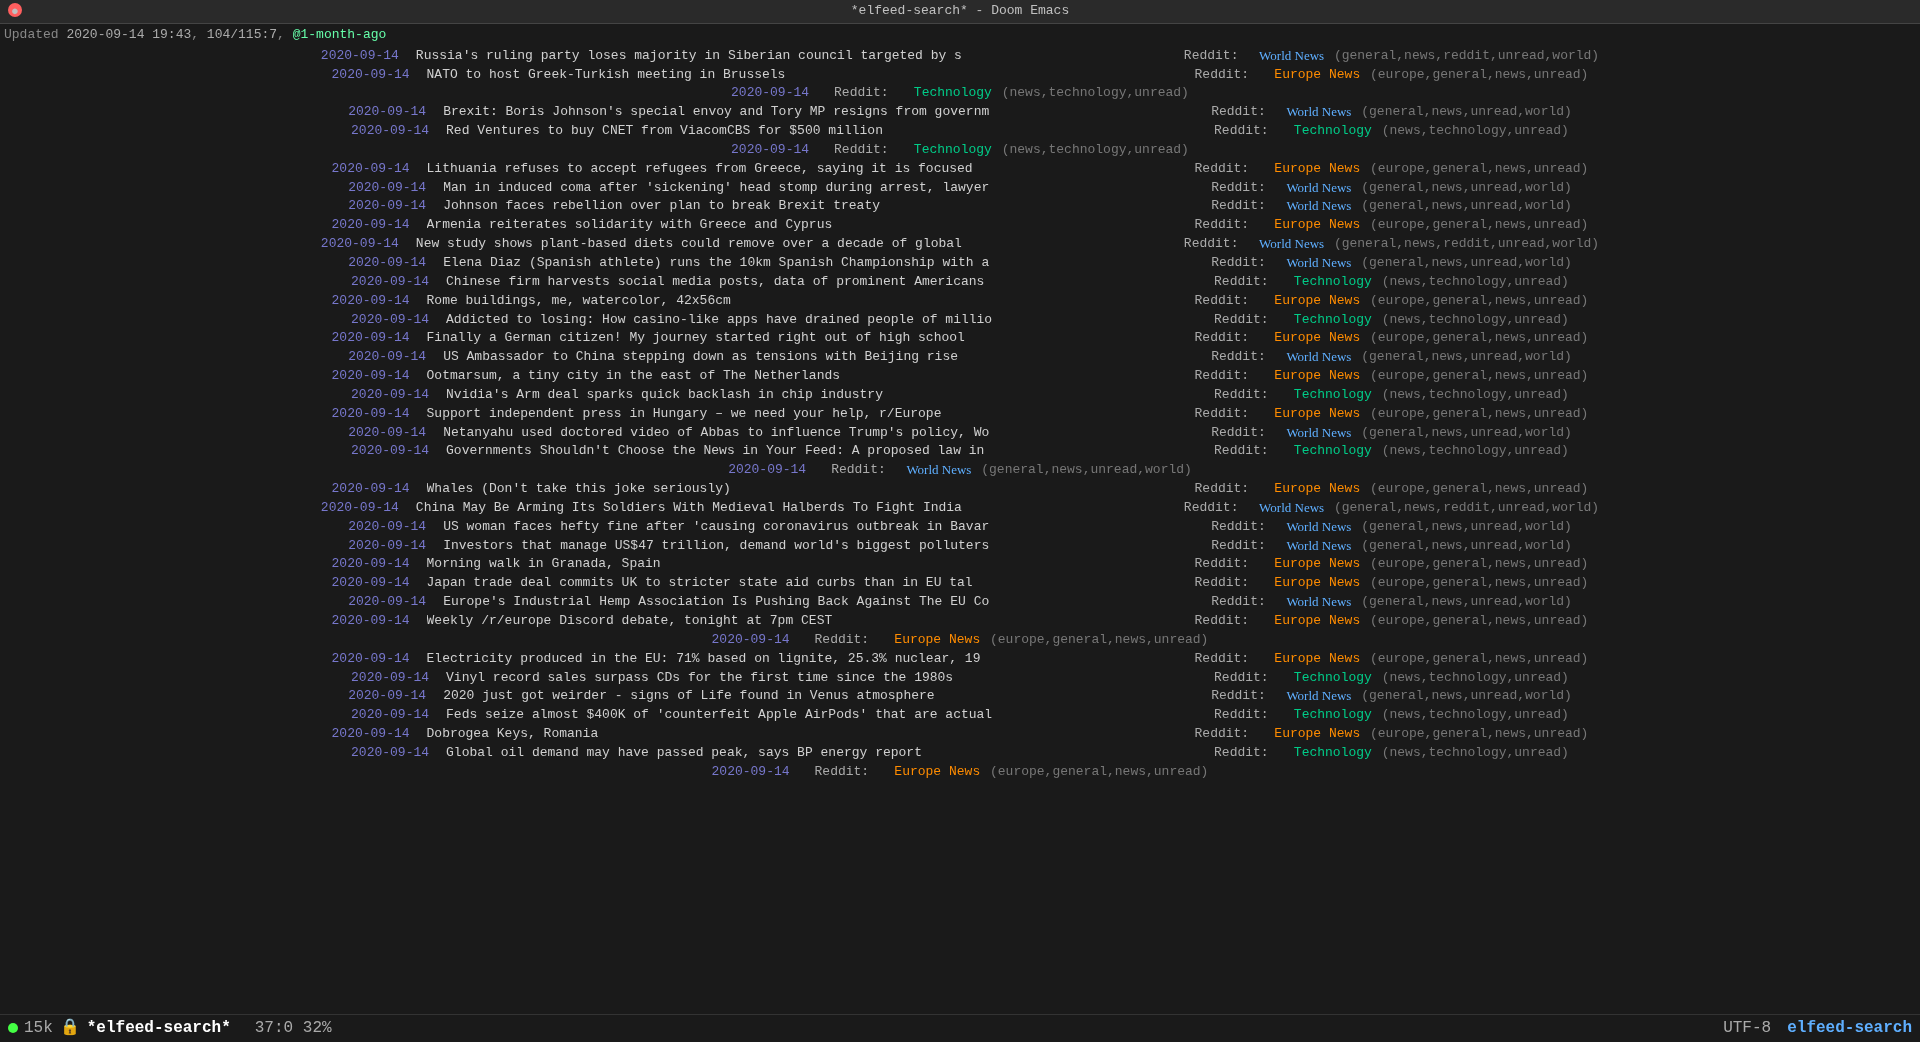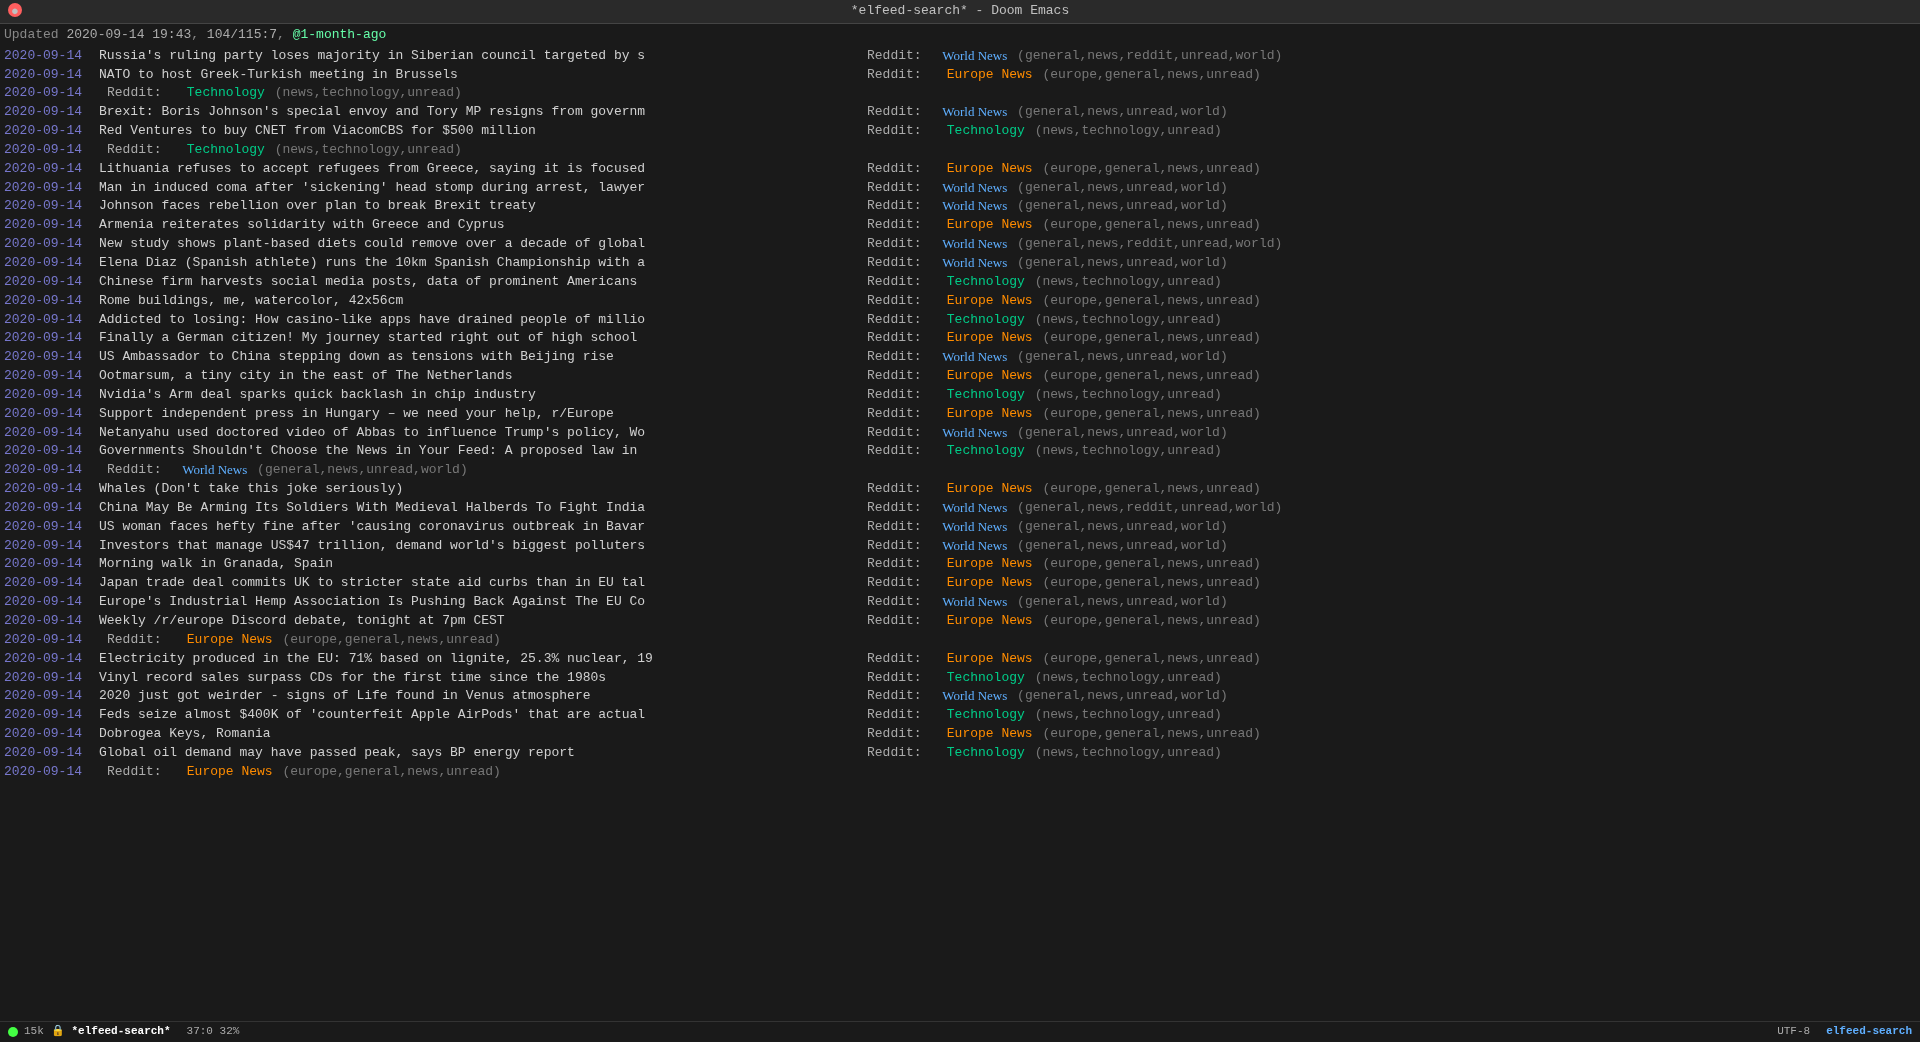--- a/index.html
+++ b/index.html
@@ -44,20 +44,21 @@
 
     #content {
       height: calc(1042px - 60px);
       overflow: hidden;
     }
 
     .feed-row {
       display: flex;
       padding: 0 4px;
       white-space: nowrap;
+      justify-content: center;
     }
 
     .date-col {
       color: #7777cc;
       min-width: 95px;
       flex-shrink: 0;
     }
     .title-col {
       color: #d0d0d0;
       flex: 1;
@@ -82,33 +83,33 @@
     #status-bar {
       position: fixed;
       bottom: 0;
       left: 0;
       right: 0;
       background: #1a1a1a;
       display: flex;
       align-items: center;
       padding: 2px 8px;
       border-top: 1px solid #333;
-      font-size: 11px;
+      font-size: 16px;
     }
     .status-dot {
       width: 10px;
       height: 10px;
       background: #44ff44;
       border-radius: 50%;
       margin-right: 6px;
       flex-shrink: 0;
     }
     .status-count { color: #aaa; margin-right: 8px; }
     .status-lock { color: #ffcc00; margin-right: 6px; }
-    .status-buffer { color: #fff; font-weight: bold; margin-right: 16px; }
+    .status-buffer { color: #fff; font-weight: bold; margin-right: 24px; }
     .status-pos { color: #aaa; flex: 1; }
     .status-encoding { color: #aaa; margin-right: 16px; }
     .status-mode { color: #5fafff; font-weight: bold; }
   </style>
 </head>
 <body>
 
 <div id="title-bar">
   <span class="title-close">●</span>
   <span>*elfeed-search* - Doom Emacs</span>

